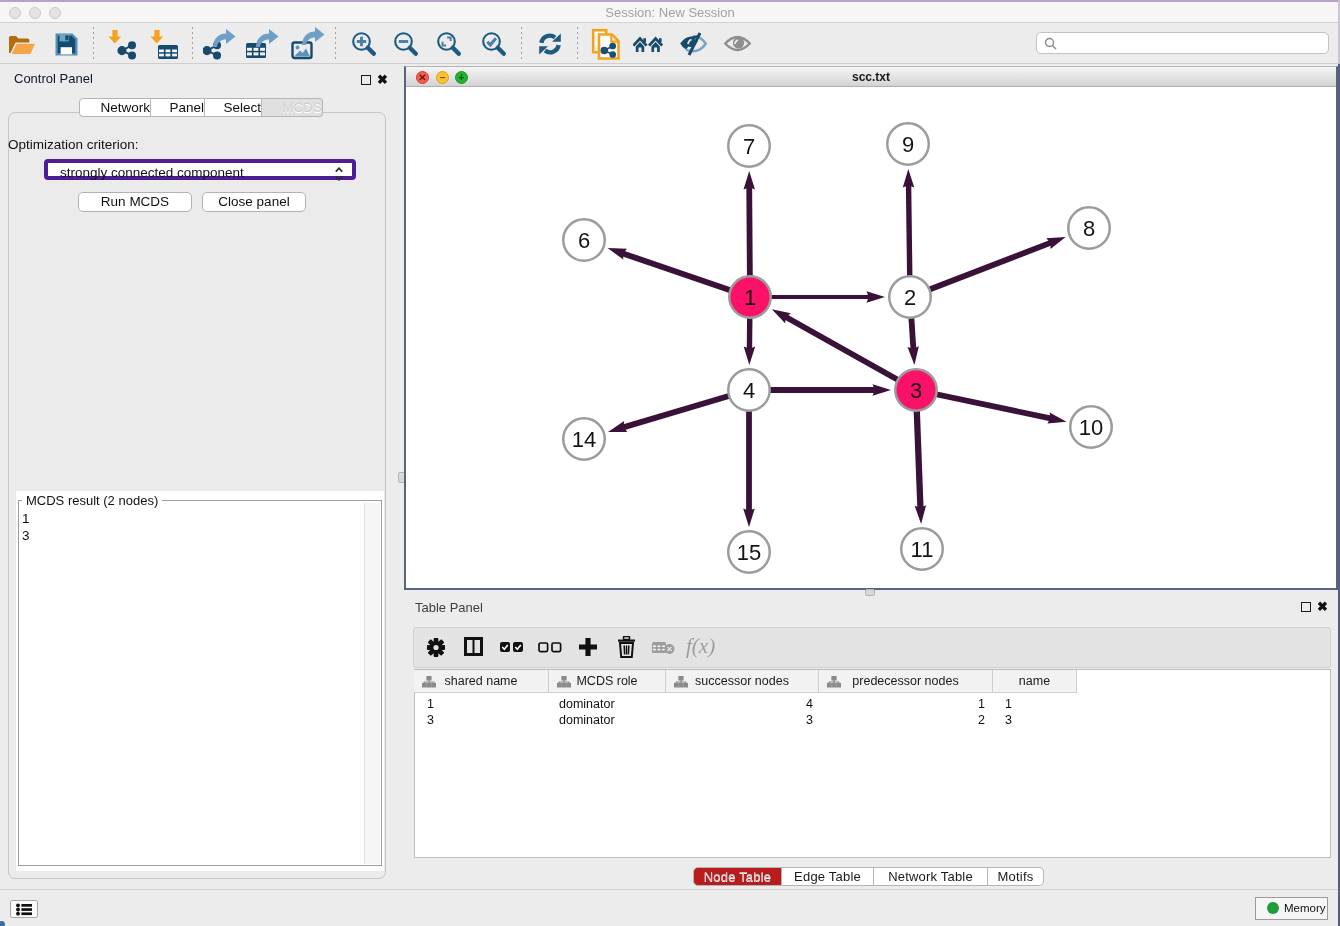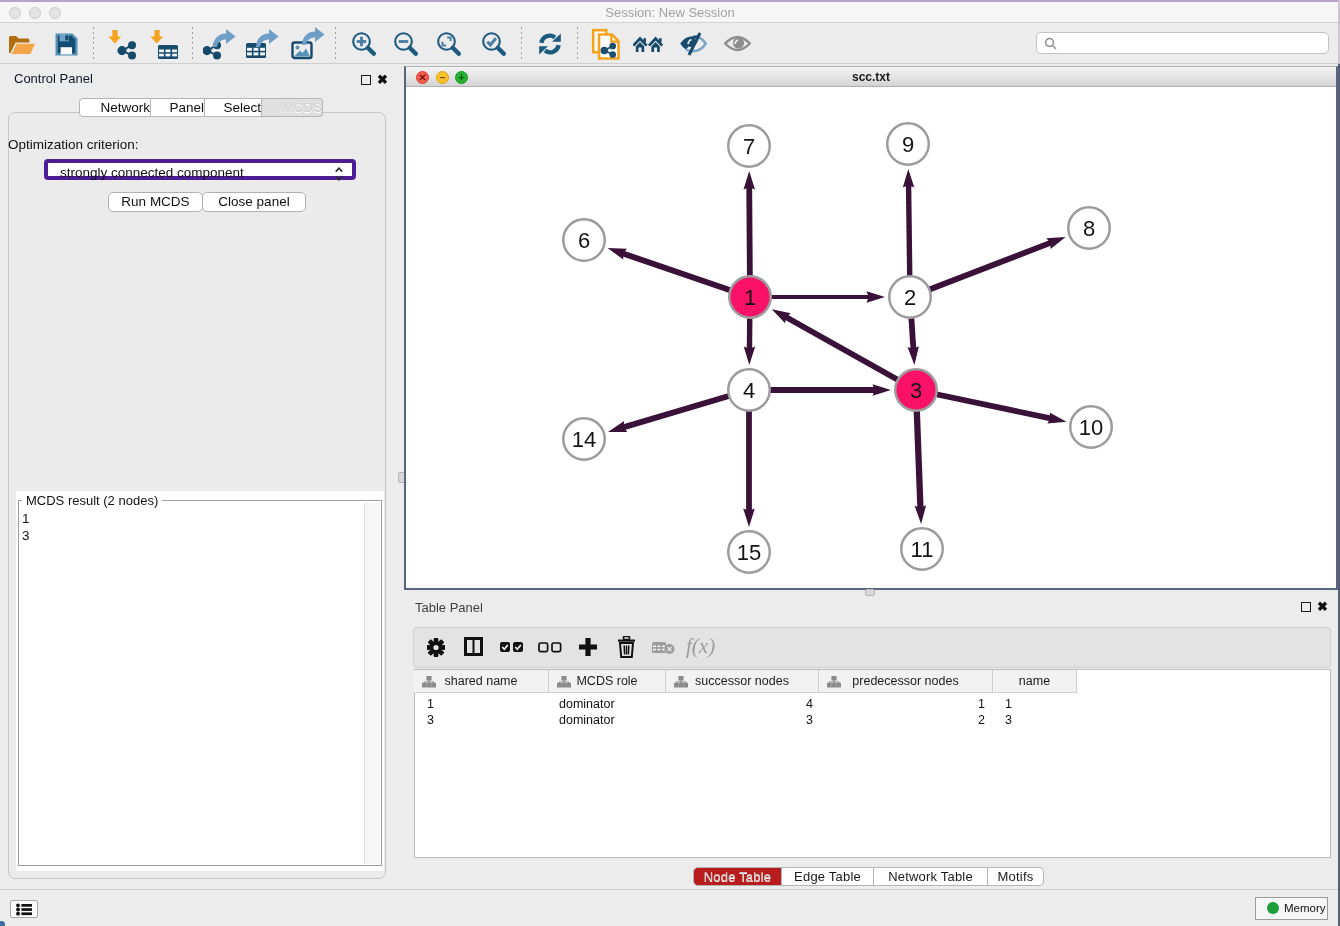--- a/index.html
+++ b/index.html
@@ -194,21 +194,21 @@
 <div class="winbtn-x" style="left:377px;top:74px">✖</div>
 <div class="abs" id="cp-box"></div>
 <div class="tabseg" style="left:79px;width:72px;border-radius:4px 0 0 4px;">Network</div>
 <div class="tabseg" style="left:151px;width:54px;border-left:none;">Panel</div>
 <div class="tabseg" style="left:205px;width:57px;border-left:none;">Select</div>
 <div class="tabseg" style="left:262px;width:61px;border-left:none;border-radius:0 4px 4px 0;background:#e0e0e0;color:#cfcfcf;text-shadow:0 1px 0 #fff;">MCDS</div>
 <div class="abs" id="opt-label">Optimization criterion:</div>
 <div class="abs" id="combo">strongly connected component<svg class="abs" style="right:8px;top:3.5px" width="10" height="14" viewBox="0 0 10 14">
       <path d="M1.8 4.6 L5 1.2 L8.2 4.6 M1.8 9.4 L5 12.8 L8.2 9.4" stroke="#2c2c2c" stroke-width="1.7" fill="none"></path>
     </svg></div>
-<div class="btn" style="left:108px;width:95px">Run MCDS</div>
+<div class="btn" style="left:78px;width:114px">Run MCDS</div>
 <div class="btn" style="left:202px;width:104px">Close panel</div>
 <div class="abs" id="whiteback"></div>
 <div class="abs" id="groupbox"></div>
 <div class="abs" id="cp-scroll"></div>
 <div class="abs" id="grouplabel">MCDS result (2 nodes)</div>
 <div class="abs" id="mcds-text">1<br>3</div>
 <div class="abs" id="vsplit-handle"></div>
 <div class="abs" id="netframe">
     <div id="nettitle"></div>
     <div class="mtl" style="left:10px;background:#f35f51;border:1px solid #d8392b;color:#751309">✕</div>

